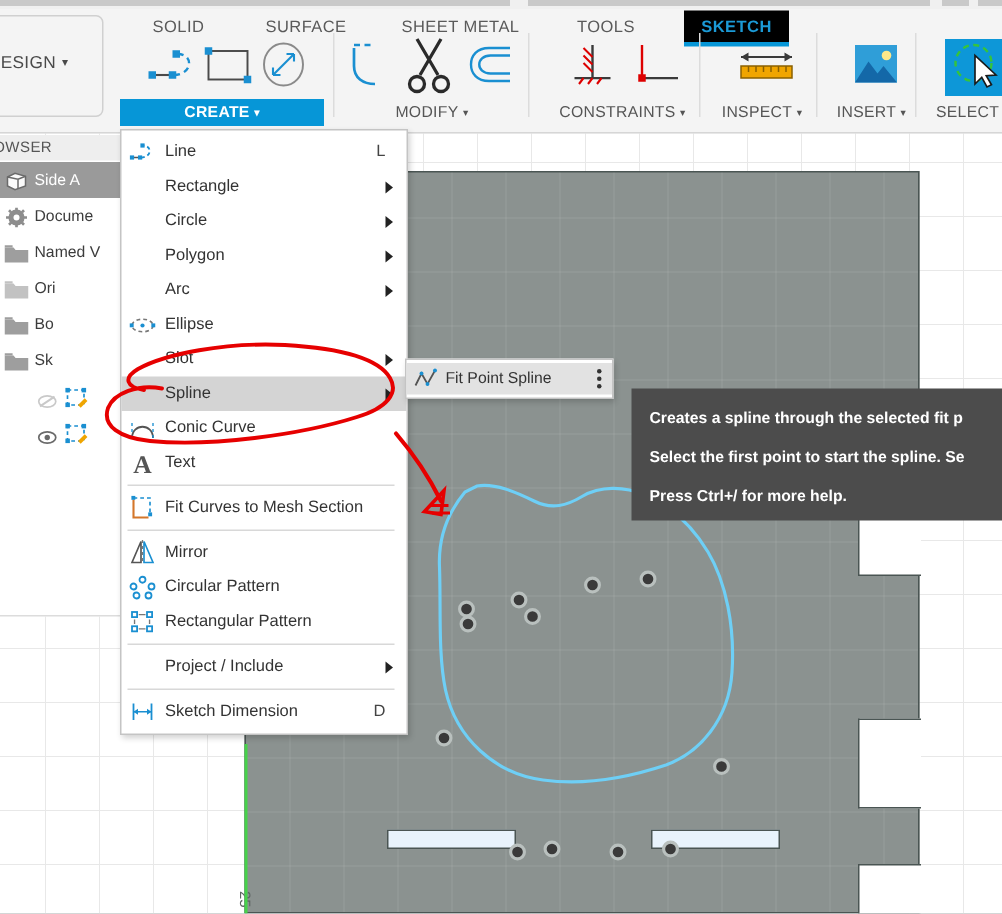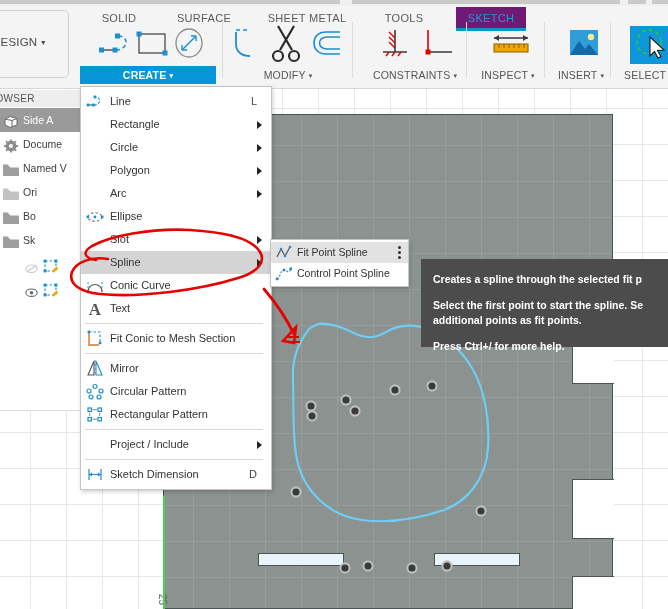--- a/index.html
+++ b/index.html
@@ -22,21 +22,21 @@
 
   
   #designbox{left:-48px;top:10px;width:115px;height:66px;
      background:#f4f4f4;border:1px solid #d0d0d0;border-radius:5px;}
   #designlabel{left:-8px;top:36px;width:70px;color:#4a4a4a;font-size:11.5px;letter-spacing:.2px;}
   #designlabel .caret{font-size:8px;margin-left:4px;position:relative;top:-1px;}
 
   
   .tab{position:absolute;top:7px;height:22px;line-height:22px;text-align:center;
        color:#5a5a5a;font-size:11px;letter-spacing:.3px;}
-  .tab.active{color:#1b9ad6;background:#701a75;}
+  .tab.active{color:#1b9ad6;background:#000000;font-weight:bold;}
   .tab.active:after{content:"";position:absolute;left:0;right:0;bottom:-2px;height:3px;background:#0696d7;}
 
   
   .panel-label{position:absolute;top:66px;height:18px;line-height:18px;
       text-align:center;font-size:10.5px;color:#555;letter-spacing:.2px;}
   .panel-label .caret{font-size:7px;margin-left:3px;position:relative;top:-1px;}
   .panel-label.hl{background:#0696d7;color:#fff;font-weight:bold;}
   .vsep{position:absolute;top:22px;width:1px;height:56px;background:#dcdcdc;}
 
   .icobox{position:absolute;top:24px;width:40px;height:40px;}
@@ -420,21 +420,21 @@
       <span class="lbl">Text</span>
     </div>
     <div class="msep"></div>
     <div class="mi">
       <span class="ic"><svg viewBox="0 0 18 17">
           <path d="M3 2 H14 V13" fill="none" stroke="#1a8fd1" stroke-width="1.1" stroke-dasharray="2.5 2"></path>
           <path d="M3 3 V15 H13" fill="none" stroke="#d4762a" stroke-width="1.4"></path>
           <rect x="1.6" y="0.6" width="2.6" height="2.6" fill="#1a8fd1"></rect>
           <rect x="12.8" y="11.6" width="2.6" height="2.6" fill="#1a8fd1"></rect>
         </svg></span>
-      <span class="lbl">Fit Conic to Mesh Section</span>
+      <span class="lbl">Fit Curves to Mesh Section</span>
     </div>
     <div class="msep"></div>
     <div class="mi">
       <span class="ic"><svg viewBox="0 0 18 17">
           <path d="M8 1 L2 15 H8 Z" fill="none" stroke="#555" stroke-width="1.1"></path>
           <path d="M10 1 L16 15 H10 Z" fill="none" stroke="#1a8fd1" stroke-width="1.1"></path>
           <path d="M9 0 V16" stroke="#777" stroke-width="0.9" stroke-dasharray="2 2"></path>
         </svg></span>
       <span class="lbl">Mirror</span>
     </div>
@@ -483,36 +483,26 @@
           <circle cx="10" cy="11" r="1.3" fill="#1a8fd1"></circle>
           <circle cx="15" cy="2" r="1.3" fill="#1a8fd1"></circle>
         </svg></span>
       <span class="lbl">Fit Point Spline</span>
       <span class="dots">
         <i></i>
         <i></i>
         <i></i>
       </span>
     </div>
-    <div class="smi">
-      <span class="ic"><svg viewBox="0 0 18 15">
-          <path d="M2 13 C5 13, 5 4, 9 4 C13 4, 13 9, 16 3" fill="none" stroke="#777" stroke-width="1.1" stroke-dasharray="2 1.6"></path>
-          <rect x="0.8" y="11.6" width="2.6" height="2.6" fill="#1a8fd1"></rect>
-          <rect x="7.7" y="2.7" width="2.6" height="2.6" fill="#1a8fd1"></rect>
-          <rect x="14.4" y="1.5" width="2.6" height="2.6" fill="#1a8fd1"></rect>
-        </svg></span>
-      <span class="lbl">Control Point Spline</span>
-    </div>
   </div>
 
 <div class="abs" id="tooltip">
   <p>Creates a spline through the selected fit p</p>
   <div class="gap"></div>
   <p>Select the first point to start the spline. Se</p>
-  <p>additional points as fit points.</p>
   <div class="gap"></div>
   <p>Press Ctrl+/ for more help.</p>
 </div>
 
 <svg id="annot" class="abs" viewBox="0 0 668 609">
   <path d="M108 259 C 92 256, 76 262, 72 272 C 68 284, 80 292, 100 294
            C 140 298, 200 290, 238 278 C 258 272, 266 262, 260 252
            C 252 238, 224 232, 190 230 C 150 228, 110 236, 92 246
            C 82 252, 84 258, 96 260" fill="none" stroke="#e60000" stroke-width="2.6" stroke-linecap="round"></path>
   <path d="M264 289 C 276 303, 286 318, 294 334" fill="none" stroke="#e60000" stroke-width="2.8" stroke-linecap="round"></path>

